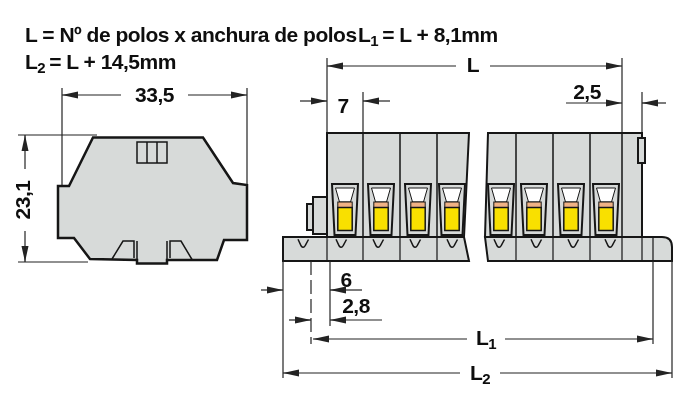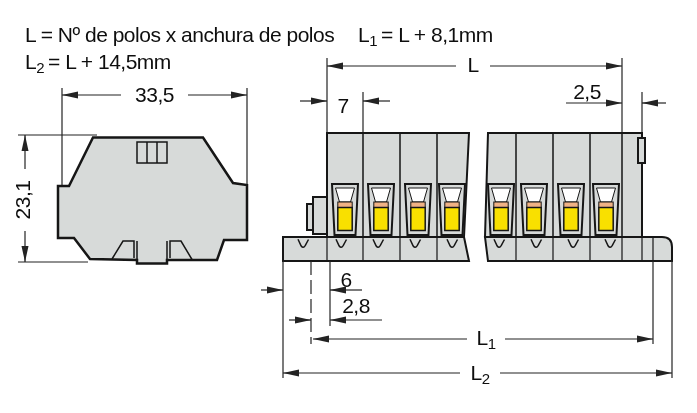--- a/index.html
+++ b/index.html
@@ -5,21 +5,21 @@
   :root{
     --body-gray:#d7dad9;
     --lever-yellow:#f9e000;
     --spring-orange:#f0b285;
     --outline:#161616;
     --dim-line:#232323;
     --background:#ffffff;
   }
   html,body{margin:0;padding:0;background:#fff;}
   .stage{position:relative;width:697px;height:413px;background:var(--background);overflow:hidden;
-         font-family:"Liberation Sans","DejaVu Sans",sans-serif;}
+         font-family:"Liberation Sans","DejaVu Sans",sans-serif;font-weight:bold;}
   svg{display:block}
   
   .o   {fill:var(--body-gray);stroke:var(--outline);stroke-width:2;}
   .o25 {fill:var(--body-gray);stroke:var(--outline);stroke-width:2.5;}
   .thin{fill:none;stroke:var(--outline);stroke-width:1.5;}
   .thin2{fill:none;stroke:var(--outline);stroke-width:1.2;}
   
   .d   {fill:none;stroke:var(--dim-line);stroke-width:1.2;}
   .dd  {fill:none;stroke:var(--dim-line);stroke-width:1.2;stroke-dasharray:14 5;}
   .ah  {fill:var(--dim-line);stroke:none;}

